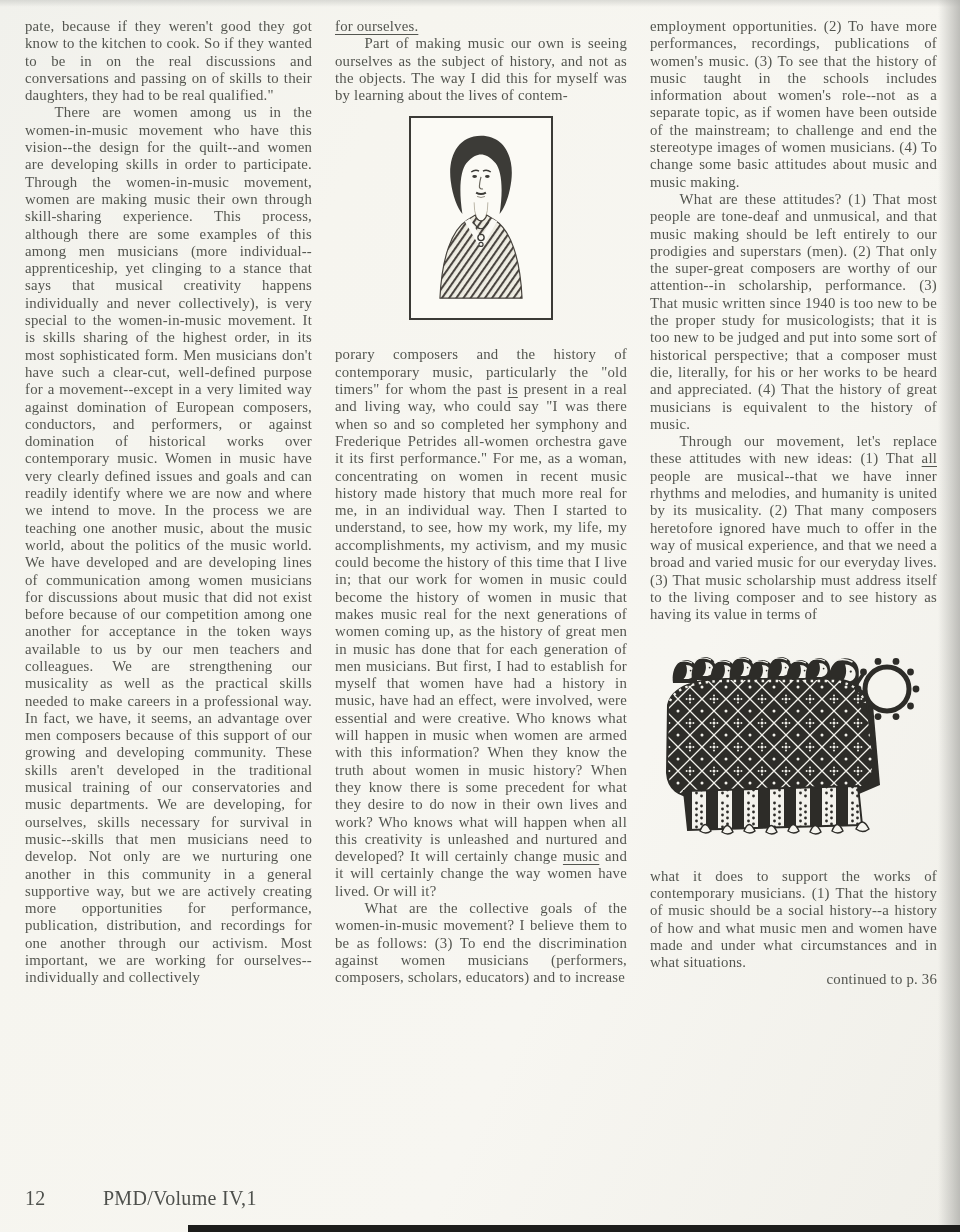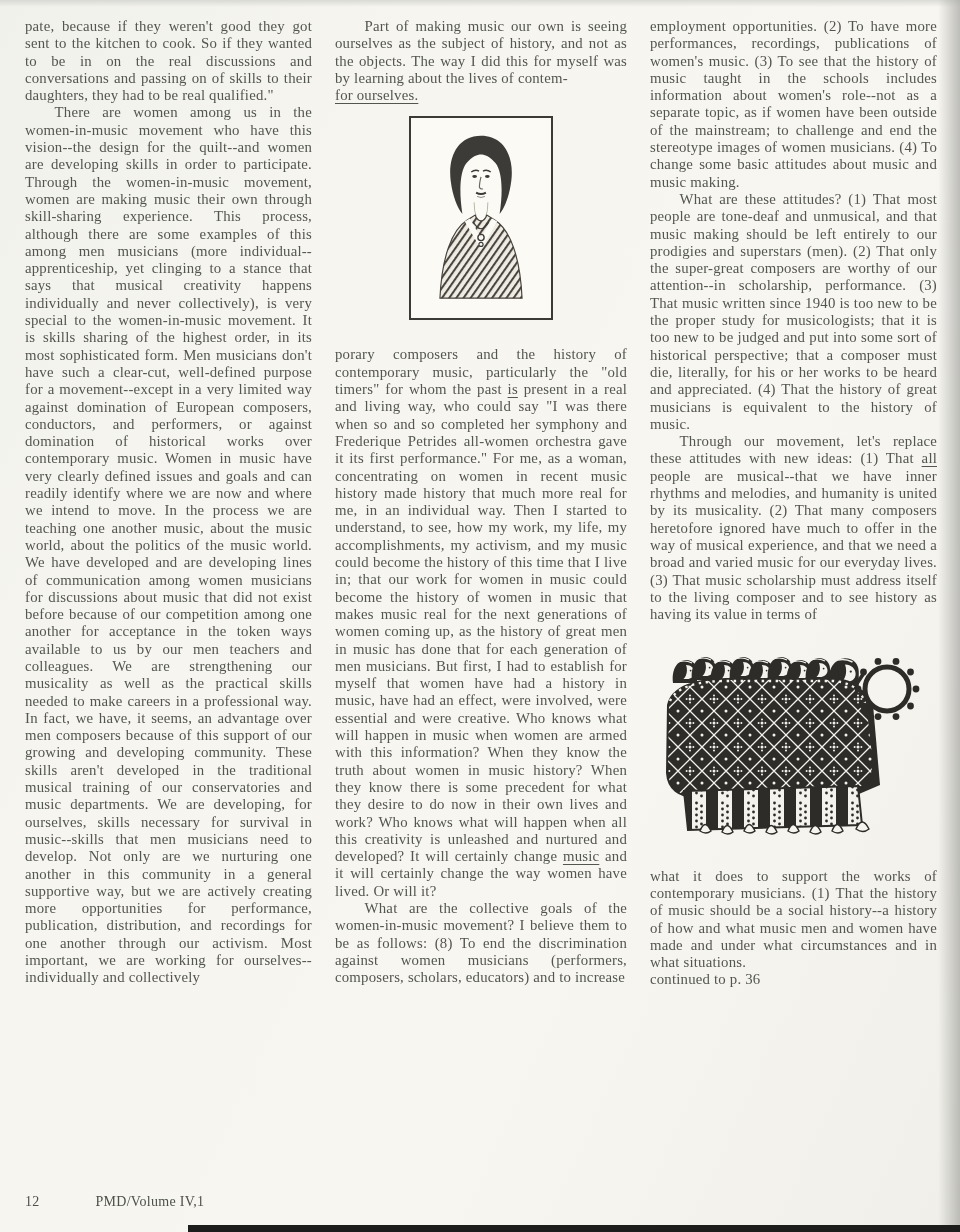--- a/index.html
+++ b/index.html
@@ -14,59 +14,59 @@
   }
   .columns {
     display:grid;
     grid-template-columns:287px 292px 287px;
     column-gap:23px;
     padding:18px 22px 0 25px;
   }
   .col { font-size:14.8px; line-height:17.3px; letter-spacing:0.2px; }
   p.para { margin:0; text-align:justify; }
   p.indent { text-indent:2em; }
-  p.right { }
+  p.right { text-align:right; }
   .para u { text-decoration:underline; text-underline-offset:3px; text-decoration-thickness:1px; }
 
   .fig-portrait {
     box-sizing:border-box;
     width:144px; height:204px;
     margin:12px auto 26px auto;
     border:2px solid #3b3a36;
     background:#fbfaf5;
     display:flex; align-items:center; justify-content:center;
   }
   .fig-procession { width:268px; margin:16px auto 12px 4px; }
 
   .footer {
     position:absolute; left:25px; bottom:22px;
-    font-size:14px; color:#4e504c; letter-spacing:0.3px;
+    font-size:20px; color:#4e504c; letter-spacing:0.3px;
   }
   .footer .vol { margin-left:52px; }
 
   .scan-top { position:absolute; top:0; left:0; right:0; height:7px;
     background:linear-gradient(to bottom,rgba(195,196,192,0.55),rgba(195,196,192,0)); }
   .scan-edge-right { position:absolute; top:0; right:0; width:22px; height:100%;
     background:linear-gradient(to right,rgba(178,178,174,0),rgba(170,170,166,0.75)); }
   .scan-bottom-bar { position:absolute; left:188px; right:0; bottom:0; height:7px; background:#1d1d1b; }
 </style>
 </head>
 <body>
 
 <div class="page">
   <div class="scan-top"></div>
 
   <div class="columns">
     <div class="col">
-        <p class="para"><span>pate, because if they weren't good they got sent to the kitchen to cook. So if they wanted to be in on the real discussions and conversations and passing on of skills to their daughters, they had to be real qualified."</span></p>
+        <p class="para"><span>pate, because if they weren't good they got know to the kitchen to cook. So if they wanted to be in on the real discussions and conversations and passing on of skills to their daughters, they had to be real qualified."</span></p>
         <p class="para indent"><span>There are women among us in the women-in-music movement who have this vision--the design for the quilt--and women are developing skills in order to participate. Through the women-in-music movement, women are making music their own through skill-sharing experience. This process, although there are some examples of this among men musicians (more individual--apprenticeship, yet clinging to a stance that says that musical creativity happens individually and never collectively), is very special to the women-in-music movement. It is skills sharing of the highest order, in its most sophisticated form. Men musicians don't have such a clear-cut, well-defined purpose for a movement--except in a very limited way against domination of European composers, conductors, and performers, or against domination of historical works over contemporary music. Women in music have very clearly defined issues and goals and can readily identify where we are now and where we intend to move. In the process we are teaching one another music, about the music world, about the politics of the music world. We have developed and are developing lines of communication among women musicians for discussions about music that did not exist before because of our competition among one another for acceptance in the token ways available to us by our men teachers and colleagues. We are strengthening our musicality as well as the practical skills needed to make careers in a professional way. In fact, we have, it seems, an advantage over men composers because of this support of our growing and developing community. These skills aren't developed in the traditional musical training of our conservatories and music departments. We are developing, for ourselves, skills necessary for survival in music--skills that men musicians need to develop. Not only are we nurturing one another in this community in a general supportive way, but we are actively creating more opportunities for performance, publication, distribution, and recordings for one another through our activism. Most important, we are working for ourselves--individually and collectively</span></p>
       </div>
     <div class="col">
+        <p class="para"><u>for ourselves.</u></p>
         <p class="para indent"><span>Part of making music our own is seeing ourselves as the subject of history, and not as the objects. The way I did this for myself was by learning about the lives of contem-</span></p>
-        <p class="para"><u>for ourselves.</u></p>
   <div class="fig-portrait">
     <svg viewBox="0 0 120 180" width="118" height="176" xmlns="http://www.w3.org/2000/svg">
       <defs>
         <pattern id="hatch" width="6" height="6" patternUnits="userSpaceOnUse" patternTransform="rotate(35)">
           <rect width="6" height="6" fill="#efede3"></rect>
           <line x1="1" y1="0" x2="1" y2="6" stroke="#4a4540" stroke-width="2.2"></line>
         </pattern>
       </defs>
 
       <path d="M60,6 C36,6 26,28 29,52 C31,68 36,80 41,86 C37,60 39,42 45,34 C51,27 56,25 60,25 C64,25 69,27 75,34 C81,42 83,60 79,86 C84,80 89,68 91,52 C94,28 84,6 60,6 Z" fill="#3c3b37"></path>
@@ -86,21 +86,21 @@
       <path d="M18,172 C20,130 30,102 46,92 L54,87 C57,95 63,95 66,87 L74,92 C90,102 100,130 102,172 Z" fill="url(#hatch)" stroke="#46423c" stroke-width="1.2"></path>
 
       <path d="M46,92 L60,116 L74,92" fill="none" stroke="#fbfaf5" stroke-width="6"></path>
 
       <path d="M52,94 Q60,108 68,94" fill="none" stroke="#3c3b37" stroke-width="1.2"></path>
       <circle cx="60" cy="110" r="3.2" fill="none" stroke="#3c3b37" stroke-width="1.4"></circle>
       <circle cx="60" cy="117" r="2.1" fill="none" stroke="#3c3b37" stroke-width="1.2"></circle>
     </svg>
   </div>
 <p class="para"><span>porary composers and the history of contemporary music, particularly the "old timers" for whom the past </span><u>is</u><span> present in a real and living way, who could say "I was there when so and so completed her symphony and Frederique Petrides all-women orchestra gave it its first performance." For me, as a woman, concentrating on women in recent music history made history that much more real for me, in an individual way. Then I started to understand, to see, how my work, my life, my accomplishments, my activism, and my music could become the history of this time that I live in; that our work for women in music could become the history of women in music that makes music real for the next generations of women coming up, as the history of great men in music has done that for each generation of men musicians. But first, I had to establish for myself that women have had a history in music, have had an effect, were involved, were essential and were creative. Who knows what will happen in music when women are armed with this information? When they know the truth about women in music history? When they know there is some precedent for what they desire to do now in their own lives and work? Who knows what will happen when all this creativity is unleashed and nurtured and developed? It will certainly change </span><u>music</u><span> and it will certainly change the way women have lived. Or will it?</span></p>
-        <p class="para indent"><span>What are the collective goals of the women-in-music movement? I believe them to be as follows: (8) To end the discrimination against women musicians (performers, composers, scholars, educators) and to increase</span></p>
+        <p class="para indent"><span>What are the collective goals of the women-in-music movement? I believe them to be as follows: (3) To end the discrimination against women musicians (performers, composers, scholars, educators) and to increase</span></p>
       </div>
     <div class="col">
         <p class="para"><span>employment opportunities. (2) To have more performances, recordings, publications of women's music. (3) To see that the history of music taught in the schools includes information about women's role--not as a separate topic, as if women have been outside of the mainstream; to challenge and end the stereotype images of women musicians. (4) To change some basic attitudes about music and music making.</span></p>
         <p class="para indent"><span>What are these attitudes? (1) That most people are tone-deaf and unmusical, and that music making should be left entirely to our prodigies and superstars (men). (2) That only the super-great composers are worthy of our attention--in scholarship, performance. (3) That music written since 1940 is too new to be the proper study for musicologists; that it is too new to be judged and put into some sort of historical perspective; that a composer must die, literally, for his or her works to be heard and appreciated. (4) That the history of great musicians is equivalent to the history of music.</span></p>
         <p class="para indent"><span>Through our movement, let's replace these attitudes with new ideas: (1) That </span><u>all</u><span> people are musical--that we have inner rhythms and melodies, and humanity is united by its musicality. (2) That many composers heretofore ignored have much to offer in the way of musical experience, and that we need a broad and varied music for our everyday lives. (3) That music scholarship must address itself to the living composer and to see history as having its value in terms of</span></p>
   <div class="fig-procession">
     <svg viewBox="0 0 268 212" width="268" height="212" xmlns="http://www.w3.org/2000/svg">
       <defs>
         <pattern id="lattice" width="24" height="24" patternUnits="userSpaceOnUse">
           <rect width="24" height="24" fill="#2d2c28"></rect>

